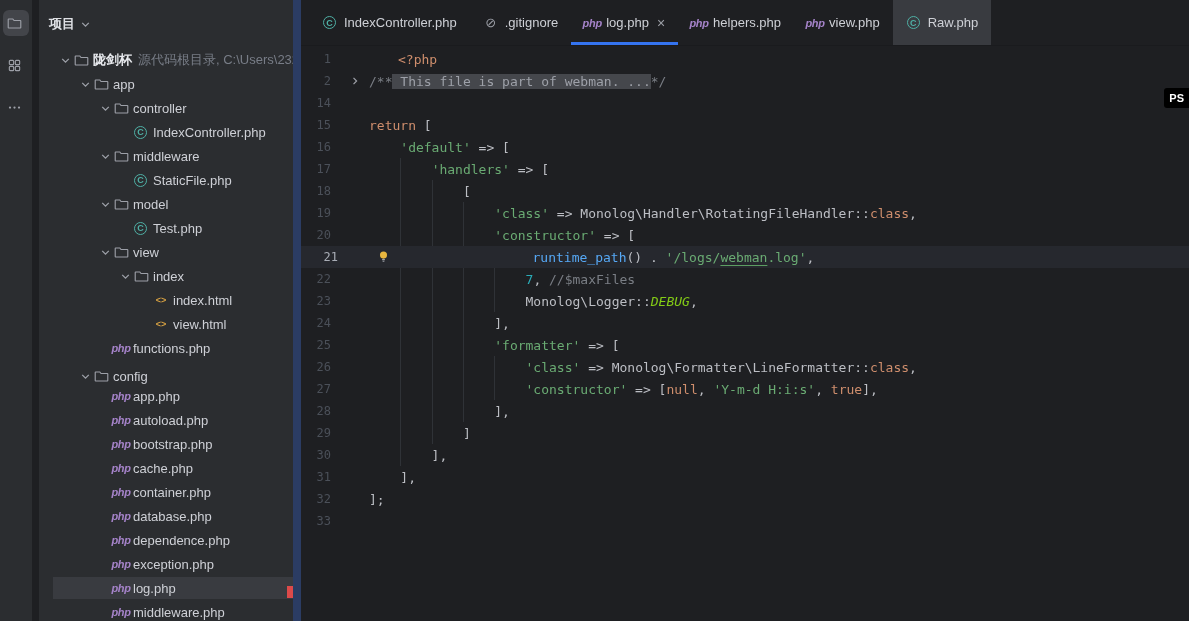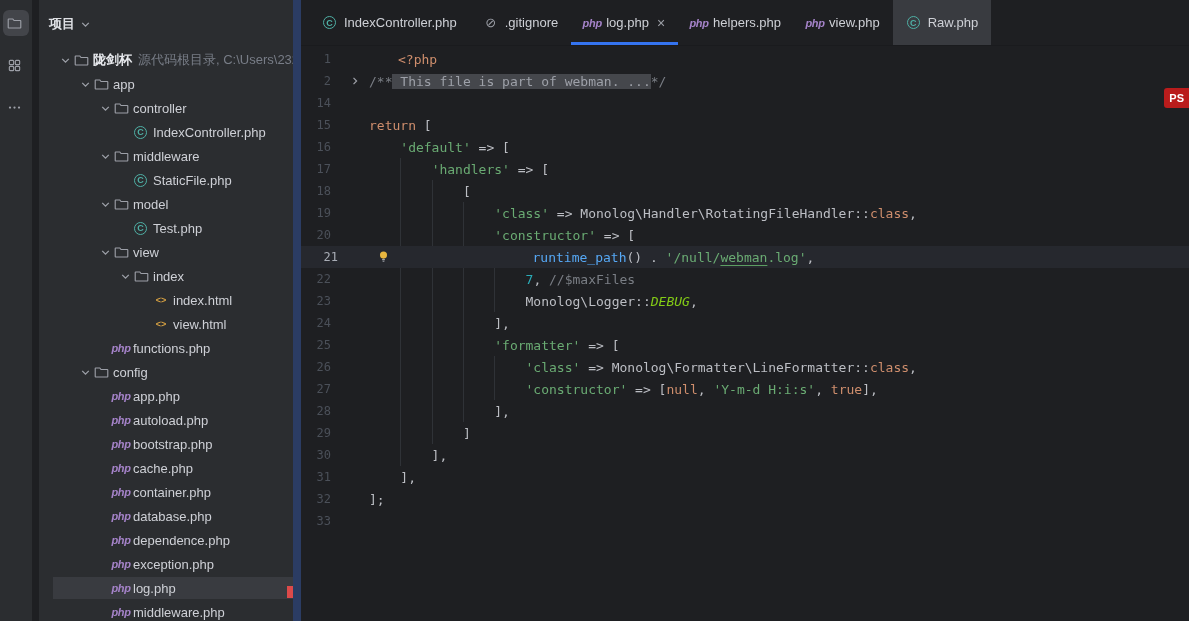--- a/index.html
+++ b/index.html
@@ -78,21 +78,21 @@
   .tk-stru { color:#6aab73; text-decoration:underline; text-underline-offset:3px;
              text-decoration-color:#5c9e62; }
   .tk-num  { color:#2aacb8; }
   .tk-cmt  { color:#7a7e85; }
   .tk-pl   { color:#bcbec4; }
   .tk-fn   { color:#56a8f5; }
   .tk-const{ color:#84cc16; font-style:italic; }
   .tk-fold { color:#9da0a8; background:#45474c; }
 
   
-  .ps-badge { position:absolute; right:0; top:88px; background:#b91c1c; color:#fff;
+  .ps-badge { position:absolute; right:0; top:88px; background:#000000; color:#fff;
               font-size:11px; font-weight:bold; padding:4px 5px;
               border-radius:3px 0 0 3px; z-index:7; }
 </style>
 </head>
 <body>
 
 <div class="app">
 
   <div class="toolstrip" id="toolstrip">
       <div class="strip-btn active">
@@ -252,21 +252,21 @@
         <div class="tree-row" style="padding-left: 98px;">
           <span class="chev"></span>
           <span class="icon icon-html">&lt;&gt;</span>
           <span class="tree-label">view.html</span>
         </div>
         <div class="tree-row" style="padding-left: 58px;">
           <span class="chev"></span>
           <span class="icon icon-php">php</span>
           <span class="tree-label">functions.php</span>
         </div>
-        <div class="tree-row" style="padding-left: 38px;">
+        <div class="tree-row" style="padding-left: 38px; align-items: flex-end;">
           <span class="chev">
             <svg viewBox="0 0 16 16" width="15" height="15">
               <path d="M4.5 6.3 8 9.8l3.5-3.5" fill="none" stroke="#9da0a8" stroke-width="1.4"></path>
             </svg>
           </span>
           <span class="icon icon-folder">
             <svg viewBox="0 0 16 16" width="15" height="15">
               <path d="M1.8 3.2h4.4l1.3 1.6h6.7c.3 0 .5.2.5.5v7c0 .3-.2.5-.5.5H1.8c-.3 0-.5-.2-.5-.5V3.7c0-.3.2-.5.5-.5z" fill="none" stroke="#9da0a8" stroke-width="1.2"></path>
             </svg>
           </span>
@@ -408,21 +408,21 @@
             <span class="code-text"><span class="tk-pl">                </span><span class="tk-str">'class'</span><span class="tk-pl"> =&gt; Monolog\Handler\RotatingFileHandler::</span><span class="tk-kw">class</span><span class="tk-pl">,</span></span>
           </div>
           <div class="code-line">
             <span class="ln">20</span>
             <span class="fold-col"></span>
             <span class="code-text"><span class="tk-pl">                </span><span class="tk-str">'constructor'</span><span class="tk-pl"> =&gt; [</span></span>
           </div>
           <div class="code-line current">
             <span class="ln">21</span>
             <span class="fold-col"></span>
-            <span class="code-text"><span class="tk-pl">                    </span><span class="tk-fn">runtime_path</span><span class="tk-pl">() . </span><span class="tk-str">'/null/</span><span class="tk-stru">webman</span><span class="tk-str">.log'</span><span class="tk-pl">,</span></span>
+            <span class="code-text"><span class="tk-pl">                    </span><span class="tk-fn">runtime_path</span><span class="tk-pl">() . </span><span class="tk-str">'/logs/</span><span class="tk-stru">webman</span><span class="tk-str">.log'</span><span class="tk-pl">,</span></span>
             <span class="bulb"><svg viewBox="0 0 14 14" width="13" height="13">
                 <circle cx="7" cy="5.5" r="3.8" fill="#e8b63f"></circle>
                 <rect x="5.4" y="9.8" width="3.2" height="1.3" rx="0.4" fill="#9da0a8"></rect>
                 <rect x="5.9" y="11.6" width="2.2" height="1" rx="0.4" fill="#9da0a8"></rect>
               </svg></span>
           </div>
           <div class="code-line">
             <span class="ln">22</span>
             <span class="fold-col"></span>
             <span class="code-text"><span class="tk-pl">                    </span><span class="tk-num">7</span><span class="tk-pl">, </span><span class="tk-cmt">//$maxFiles</span></span>

